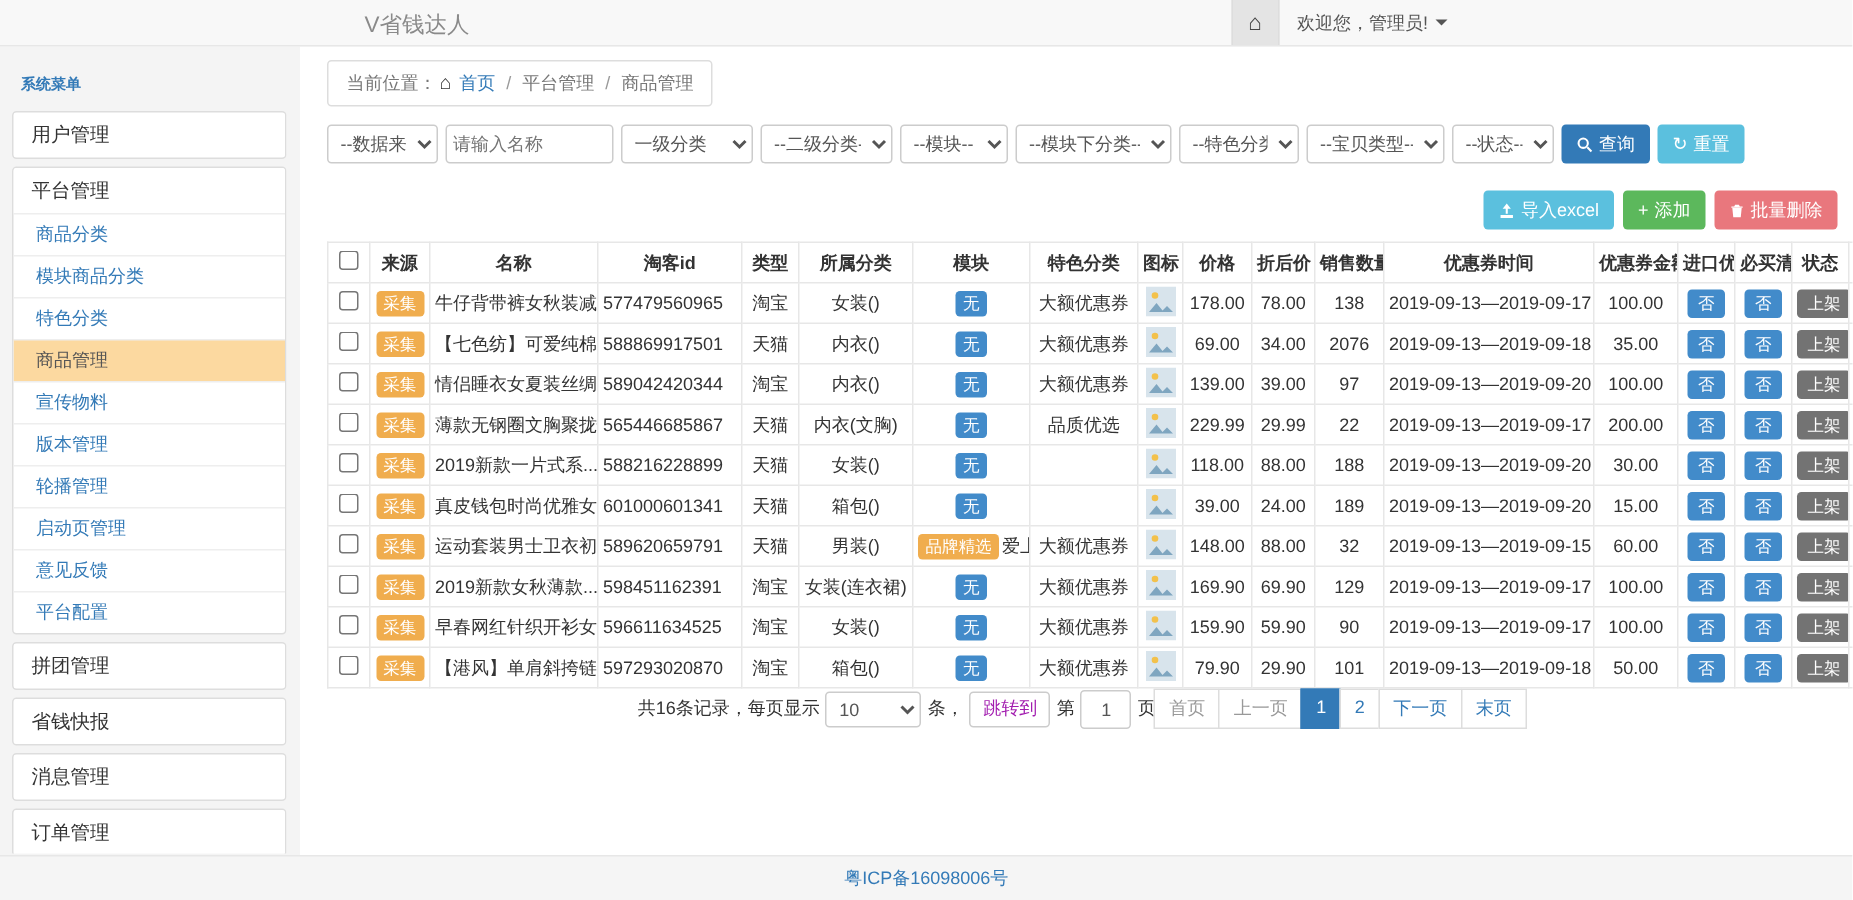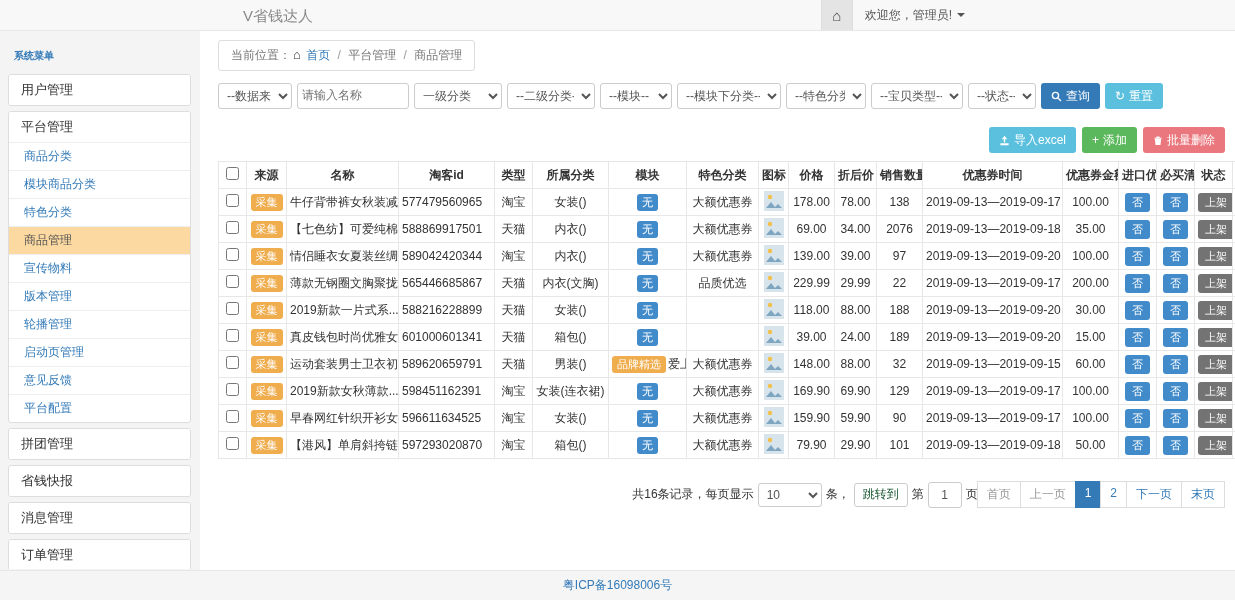--- a/index.html
+++ b/index.html
@@ -47,23 +47,23 @@
   th:last-child{color:#337ab7}
   td.al{text-align:left}
   .badge{display:inline-block;padding:1px 5px;border-radius:3px;color:#fff;font-size:11px}
   .bg-orange{background:#f0ad4e}
   .bg-blue{background:#428bca}
   .pill{display:inline-block;min-width:24px;padding:2px 7px;border-radius:3px;color:#fff;font-size:11px;cursor:pointer;border:none}
   .pill-blue{background:#428bca}
   .pill-green{background:#737373}
   .module-extra{margin-left:2px;color:#333}
 
-  .pagebar{display:flex;justify-content:flex-end;align-items:center;margin-top:22px}
+  .pagebar{display:flex;justify-content:center;align-items:center;margin-top:0}
   .pageinfo{display:flex;align-items:center;gap:4px;color:#333}
-  .jump-btn{height:24px;border:1px solid #ccc;border-radius:3px;background:#fff;color:#14532d;padding:0 8px;cursor:pointer;font-size:12px}
+  .jump-btn{height:24px;border:1px solid #ccc;border-radius:3px;background:#fff;color:#a21caf;padding:0 8px;cursor:pointer;font-size:12px}
   .page-input{width:34px;height:24px;text-align:center}
   .pager{display:flex}
   .pg{border:1px solid #ddd;padding:4px 9px;color:#337ab7;cursor:pointer;margin-left:-1px;background:#fff;font-size:12px}
   .pg.active{background:#337ab7;color:#fff;border-color:#337ab7}
   .pg.disabled{color:#999}
 
   .footer{position:absolute;left:0;right:0;bottom:0;height:30px;background:#f5f5f5;border-top:1px solid #e7e7e7;display:flex;align-items:center;justify-content:center;color:#777;z-index:6}
   .footer a{color:#337ab7}
 </style>
 </head>
@@ -123,21 +123,21 @@
     <span>当前位置：</span><span class="home-ic">⌂</span>
     <a href="#">首页</a>
     <span class="crumb-sep">/</span>
     <span>平台管理</span>
     <span class="crumb-sep">/</span>
     <span>商品管理</span>
   </div>
 
   <div class="filters">
     <select style="width:74px"><option>--数据来源--</option></select>
-    <input type="text" style="width: 112px; font-family: Liberation Mono, monospace;" placeholder="请输入名称">
+    <input type="text" style="width: 112px;" placeholder="请输入名称">
     <select style="width:88px"><option>一级分类</option></select>
     <select style="width:88px"><option>--二级分类--</option></select>
     <select style="width:72px"><option>--模块--</option></select>
     <select style="width:104px"><option>--模块下分类--</option></select>
     <select style="width:80px"><option>--特色分类--</option></select>
     <select style="width:92px"><option>--宝贝类型--</option></select>
     <select style="width:68px"><option>--状态--</option></select>
     <button class="btn btn-primary">
       <svg width="11" height="11" viewBox="0 0 16 16">
           <circle cx="6.5" cy="6.5" r="4.5" fill="none" stroke="#fff" stroke-width="2"></circle>

